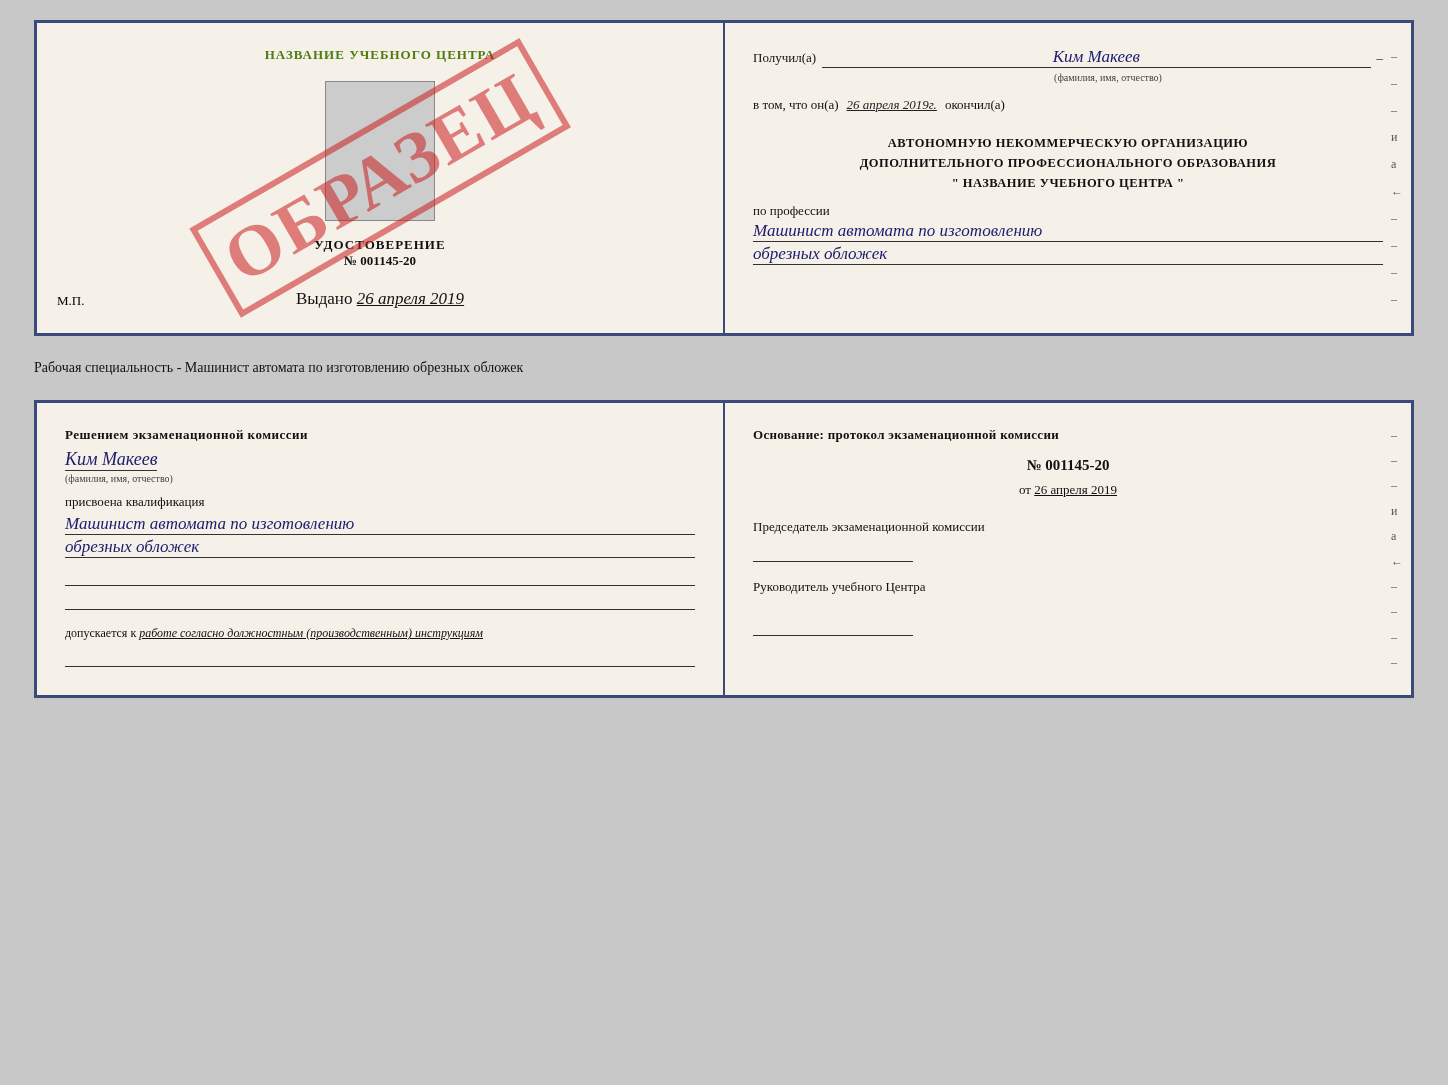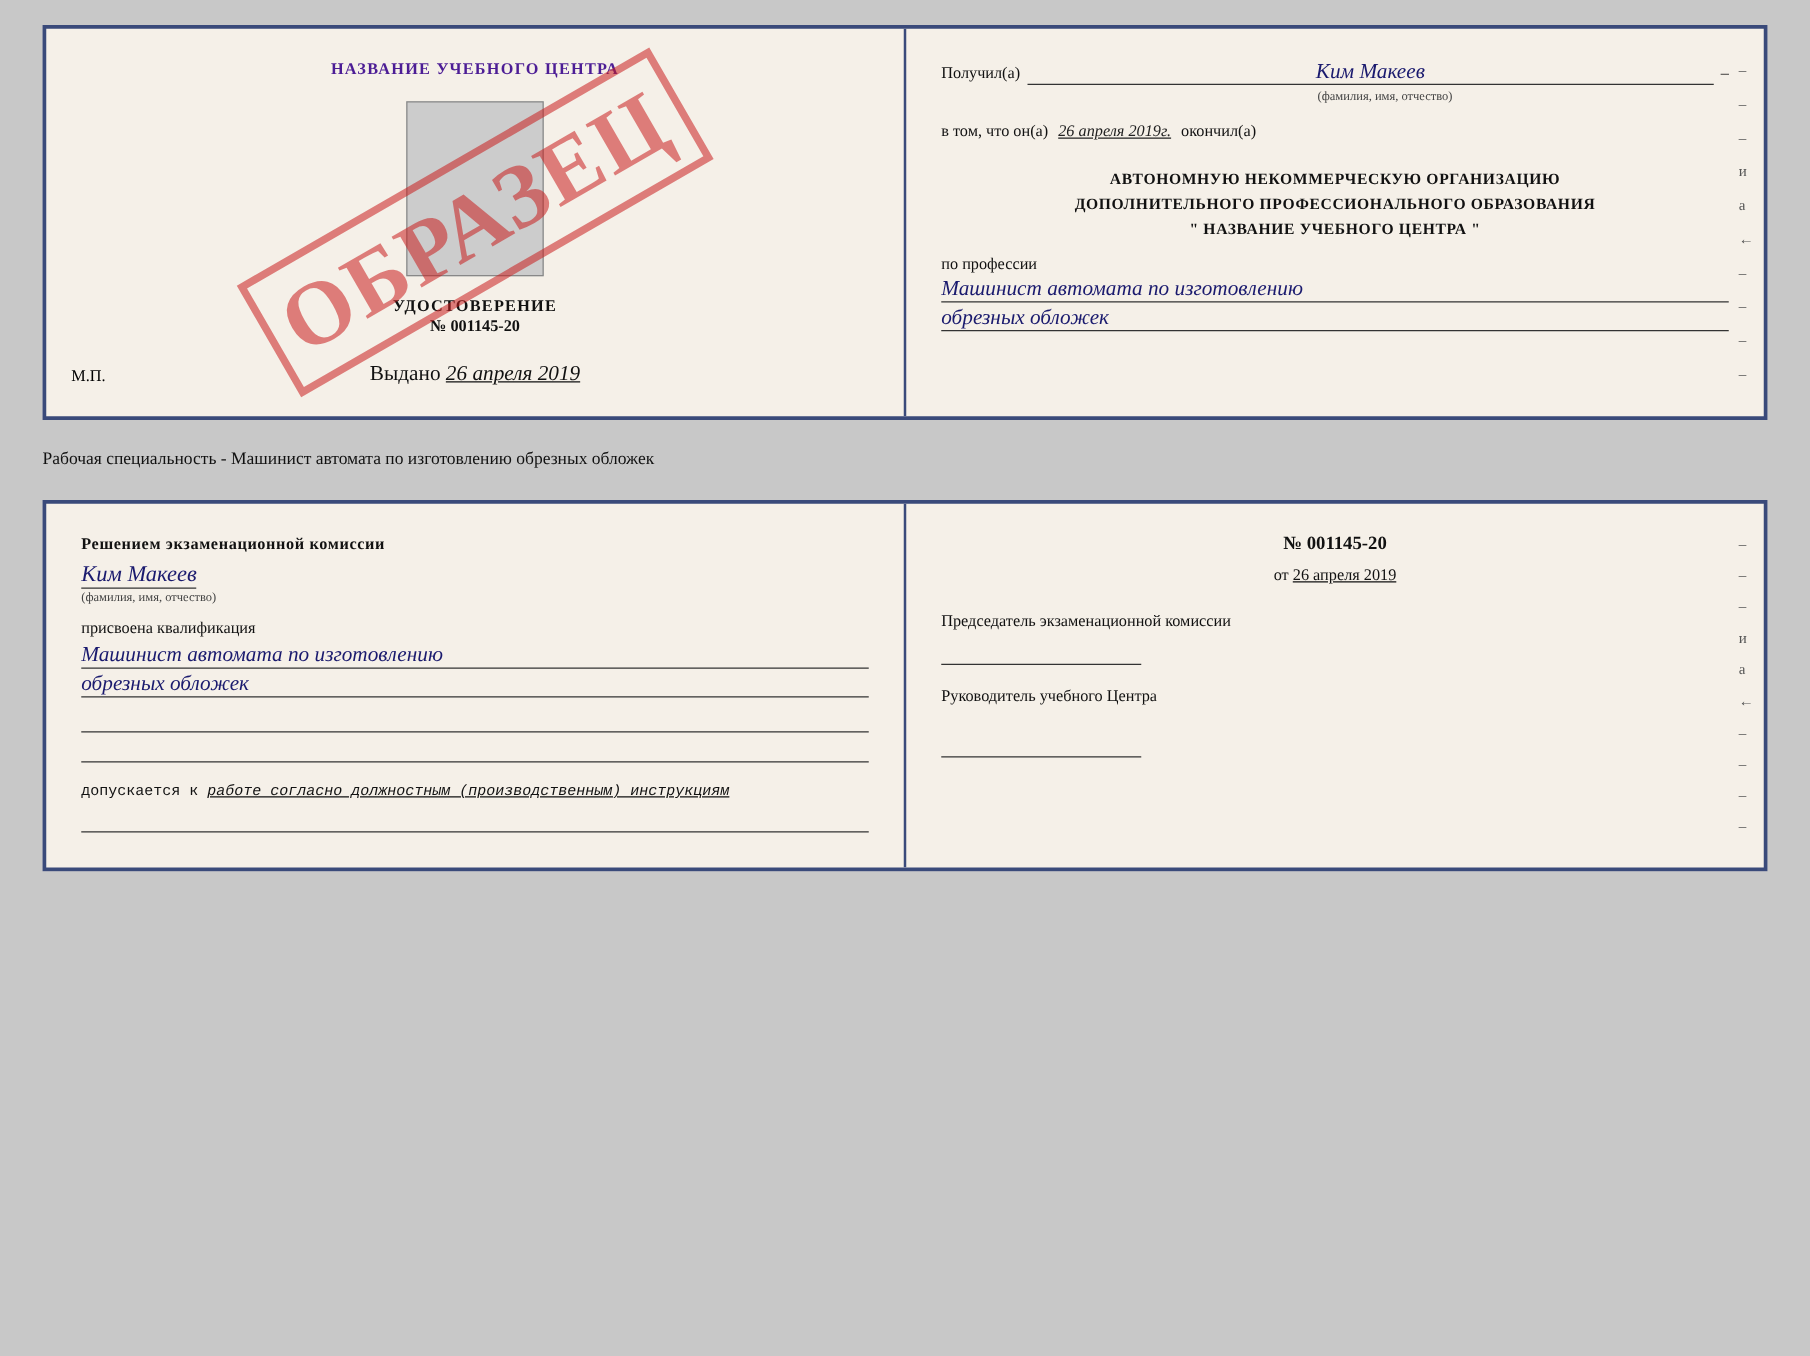--- a/index.html
+++ b/index.html
@@ -41,21 +41,21 @@
       align-items: center;
       justify-content: flex-start;
     }
 
     .center-title {
       font-size: 13px;
       font-weight: bold;
       letter-spacing: 1px;
       text-align: center;
       margin-bottom: 18px;
-      color: #4c1d95;
+      color: #4d7c0f;
     }
 
     .photo-placeholder {
       width: 110px;
       height: 140px;
       background: #ccc;
       border: 1px solid #888;
       margin-bottom: 16px;
     }
 
@@ -268,21 +268,20 @@
       font-size: 17px;
       color: #1a1a6e;
       border-bottom: 1px solid #333;
       display: block;
       margin-bottom: 2px;
     }
 
     .dopuskaetsya {
       font-size: 12px;
       margin-top: 16px;
-      font-family: Liberation Mono, monospace;
     }
 
     .dopusk-underline {
       text-decoration: underline;
       font-style: italic;
     }
 
     .bottom-lines-area {
       margin-top: 8px;
     }
@@ -423,20 +422,21 @@
     </div>
 
     <div class="dopuskaetsya">
       <span>допускается к</span>
       <span class="dopusk-underline">работе согласно должностным (производственным) инструкциям</span>
     </div>
     <div class="bottom-line" style="margin-top:6px;"></div>
   </div>
 
   <div class="doc-right">
+    <div class="osnovanie">Основание: протокол экзаменационной комиссии</div>
     <div class="protocol-number">№ 001145-20</div>
     <div class="protocol-date">
       <span>от</span>
       <span style="text-decoration:underline;">26 апреля 2019</span>
     </div>
 
     <div class="predsedatel-label">Председатель экзаменационной комиссии</div>
     <div class="sign-line"></div>
 
     <div class="rukovoditel-label">Руководитель учебного Центра</div>

